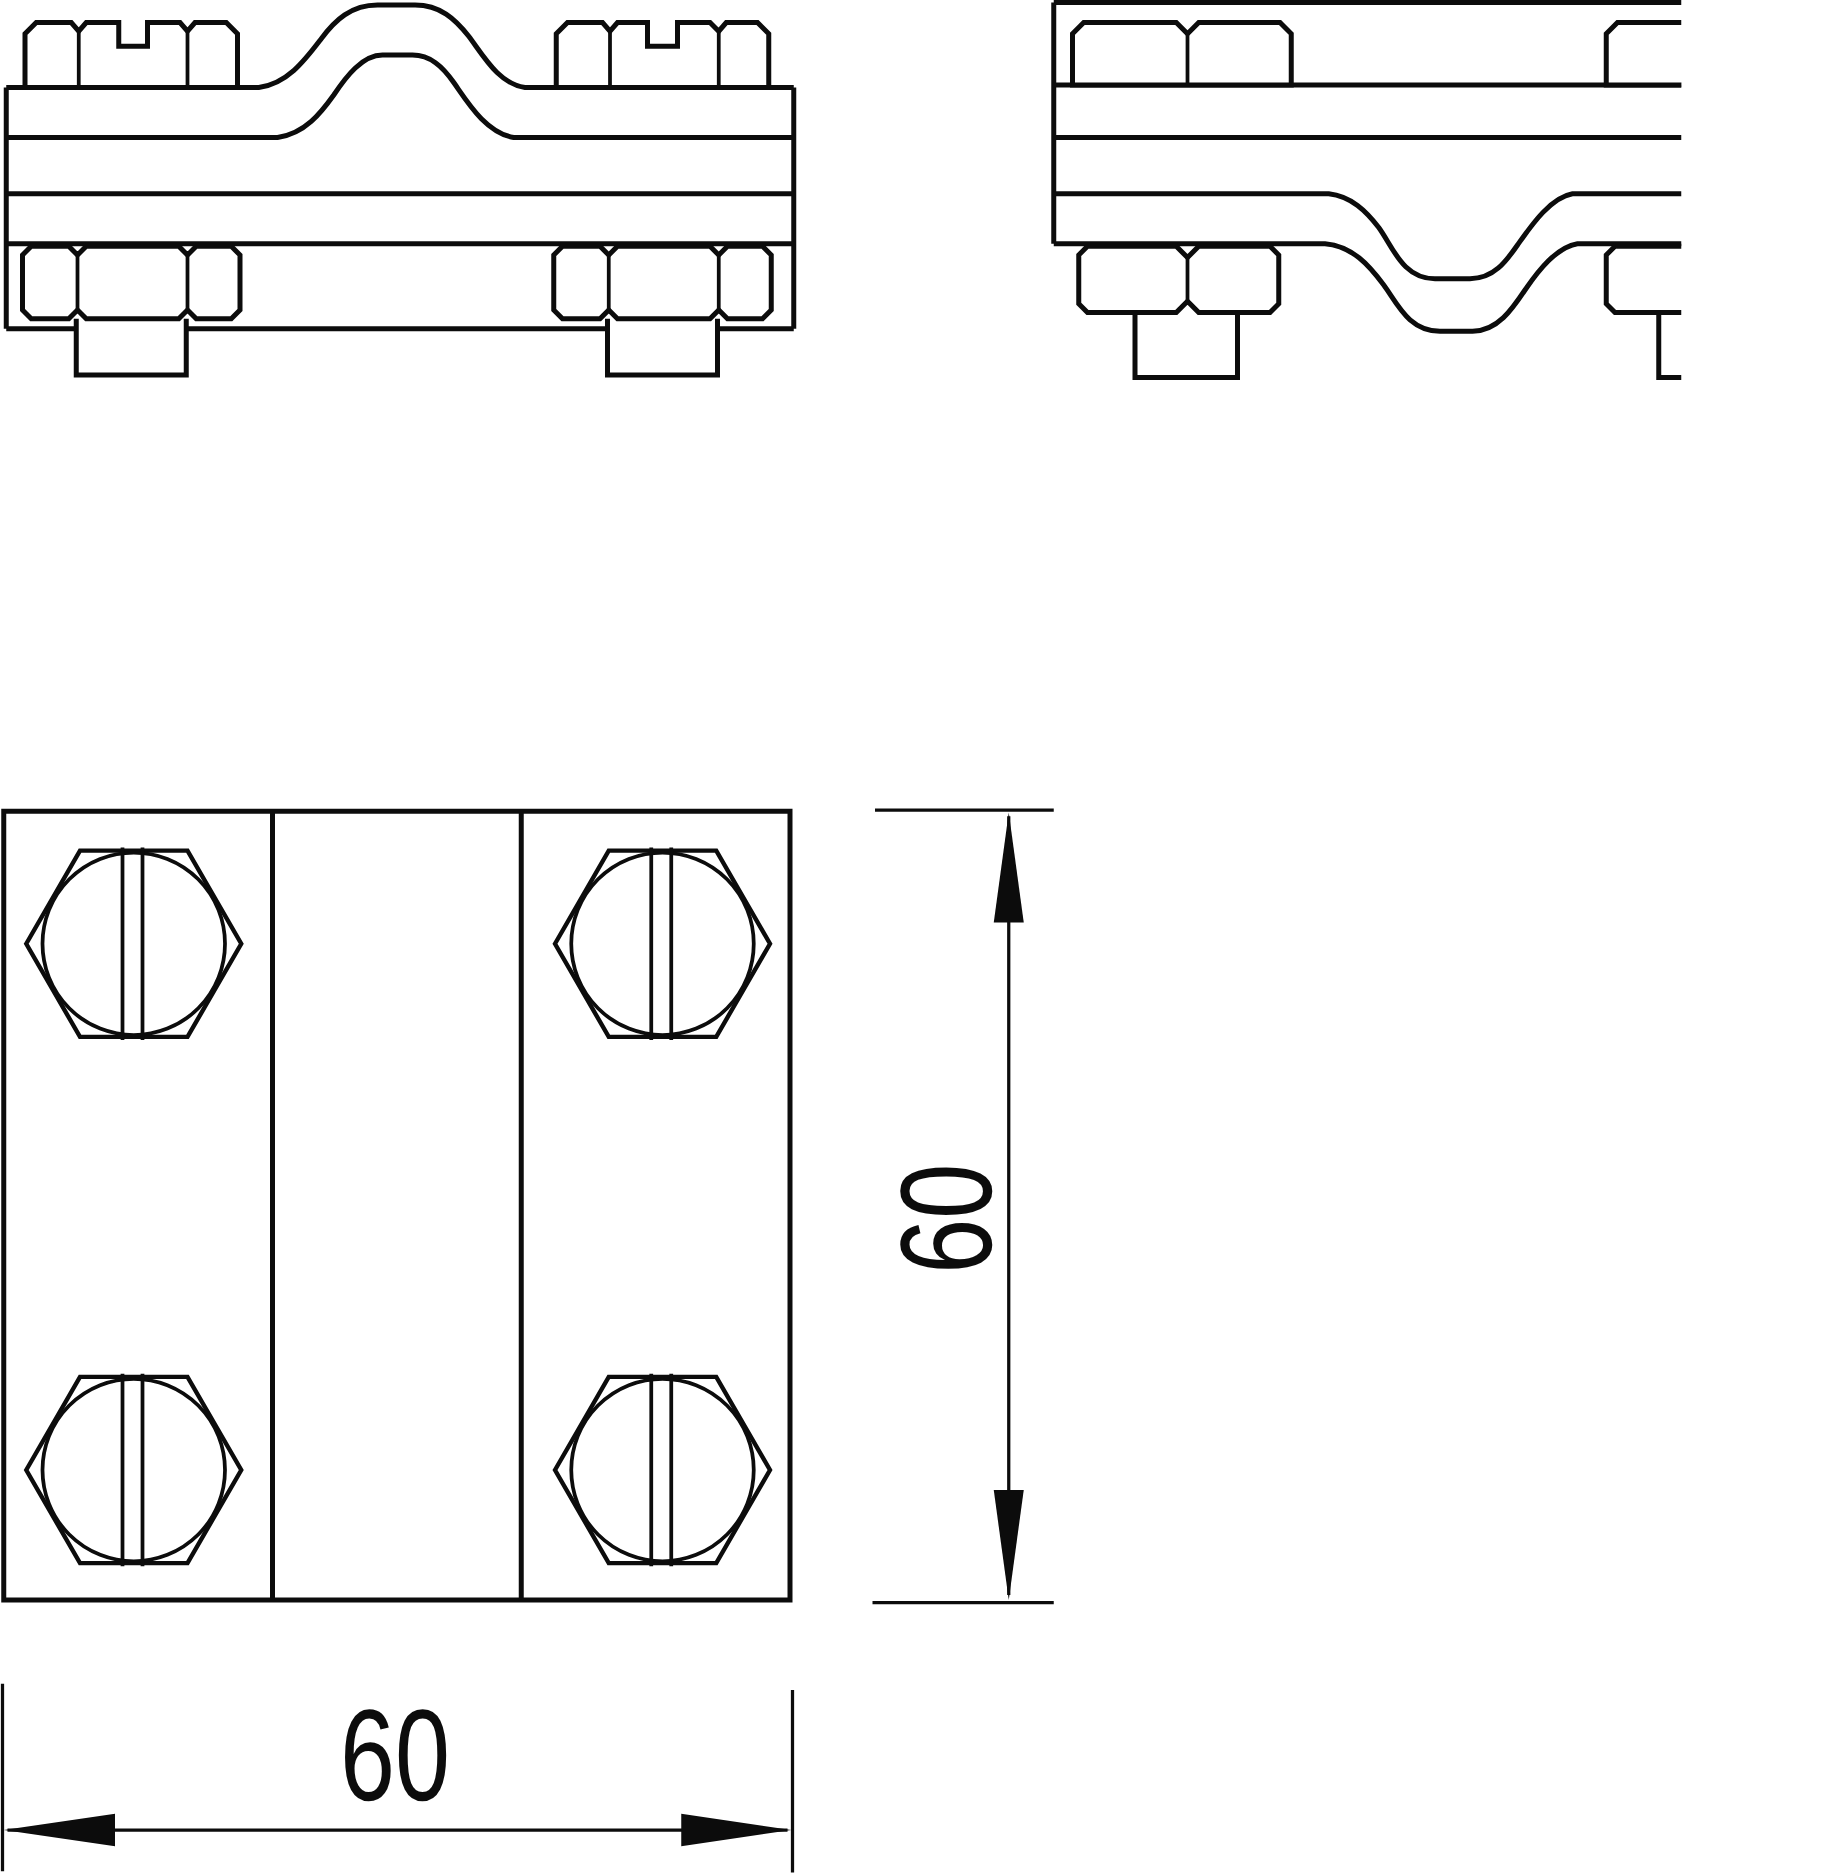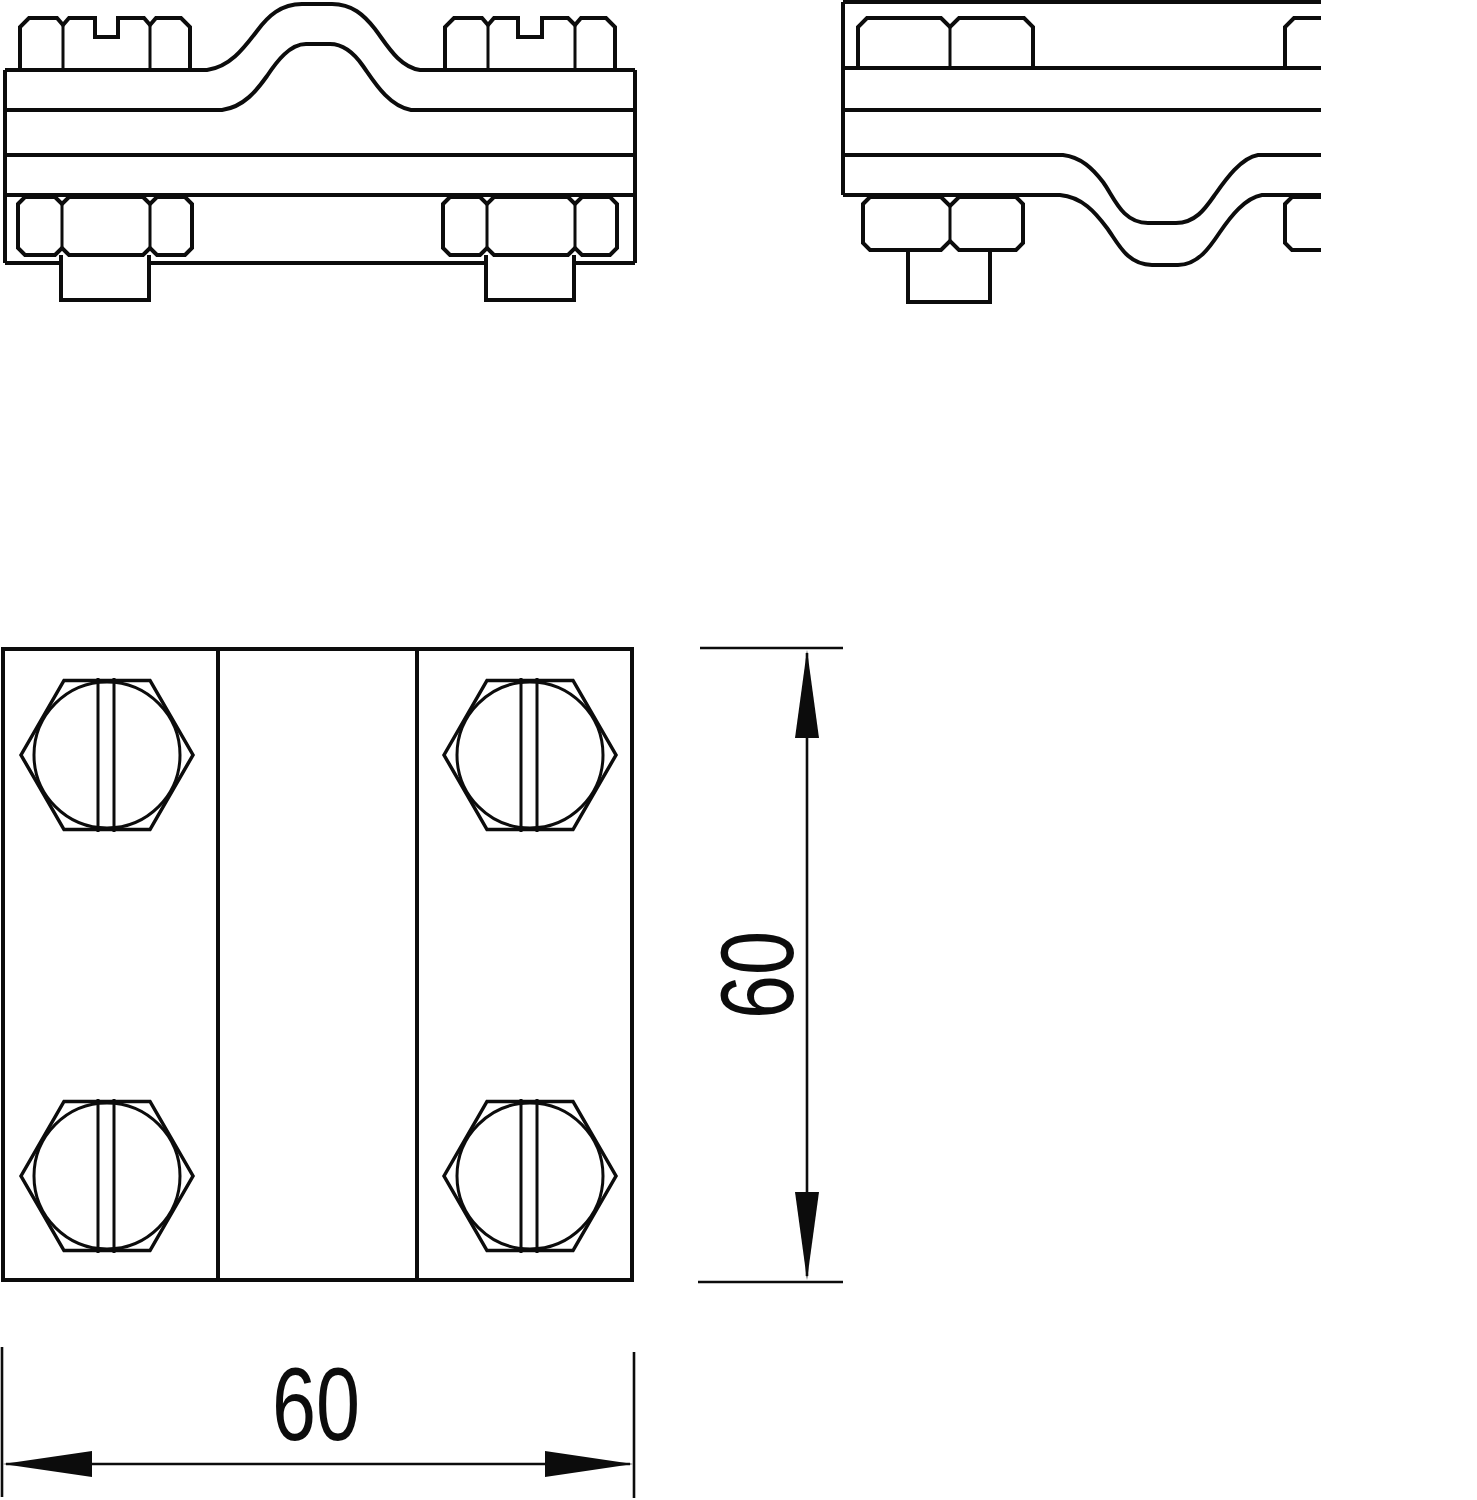--- a/index.html
+++ b/index.html
@@ -1,17 +1,17 @@
 <!DOCTYPE html>
 <html style="--line-color: #0c0c0c; --bg: #ffffff;"><head>
 <meta charset="utf-8">
 <style>
   html,body{margin:0;padding:0;background:#fff;}
   :root{--line-color:#0c0c0c;--bg:#ffffff;}
-  .sheet{position:relative;width:1321px;height:1500px;background:var(--bg);overflow:hidden;}
+  .sheet{position:relative;width:1321px;height:1500px;background:var(--bg);overflow:hidden;padding-left:24px;}
   svg{position:absolute;left:0;top:0;}
   .ln{stroke:var(--line-color);fill:none;stroke-linejoin:miter;stroke-miterlimit:6;}
   .w4{stroke-width:4px;}
   .w35{stroke-width:3.5px;}
   .w3{stroke-width:3px;}
   .w26{stroke-width:2.6px;}
   .whitefill{fill:#ffffff;stroke:none;}
   .whiteln{fill:#ffffff;stroke:var(--line-color);stroke-width:4px;stroke-linejoin:miter;stroke-miterlimit:6;}
   .solid{fill:var(--line-color);stroke:none;}
   .dimtext{font-family:"Liberation Sans",sans-serif;font-size:104px;fill:var(--line-color);}

